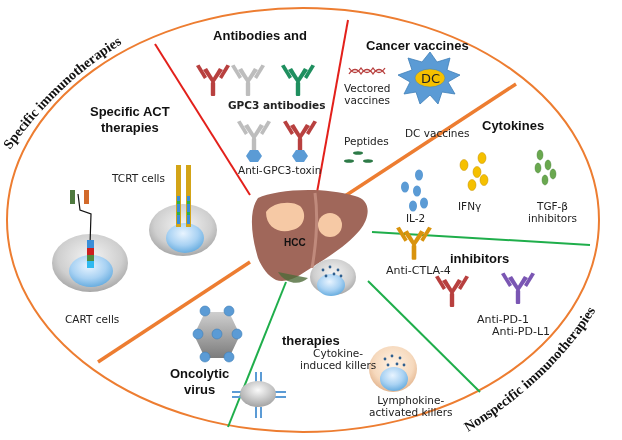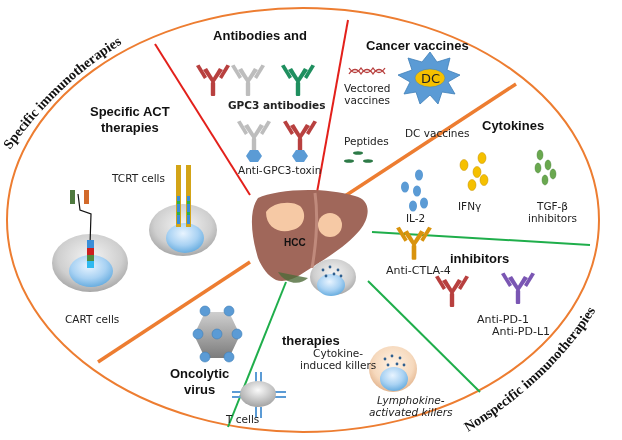--- a/index.html
+++ b/index.html
@@ -257,23 +257,22 @@
 <div class="lbl tiny" style="left:492px;top:326px;">Anti-PD-L1</div>
 
 <div class="lbl" style="left:300px;top:310px;margin-top:37px;">
   <div>Cytokine-</div>
   <div>induced killers</div>
 </div>
 <div class="hdr" style="left:282px;top:333px;">
   <div>therapies</div>
 </div>
 <div class="lbl" style="left:226px;top:413px;">
-  <div>T cells</div>
-</div>
-<div class="lbl" style="left:369px;top:394px;font-style:italic;">
+</div>
+<div class="lbl" style="left:369px;top:394px;">
   <div>Lymphokine-</div>
   <div>activated killers</div>
 </div>
 
 <div class="hdr" style="left:170px;top:366px;">
   <div>Oncolytic</div>
   <div>virus</div>
 </div>
 
 <div class="hdr" style="left:90px;top:104px;">

